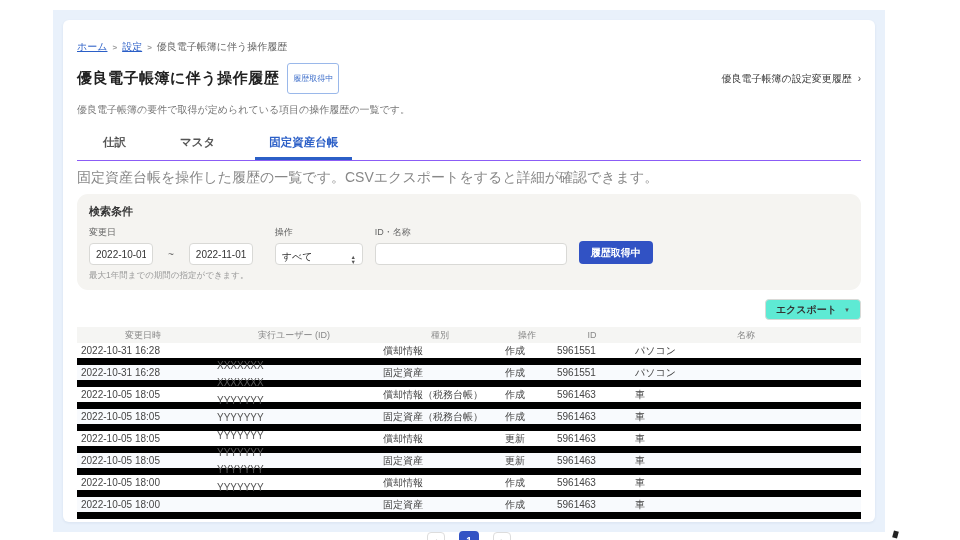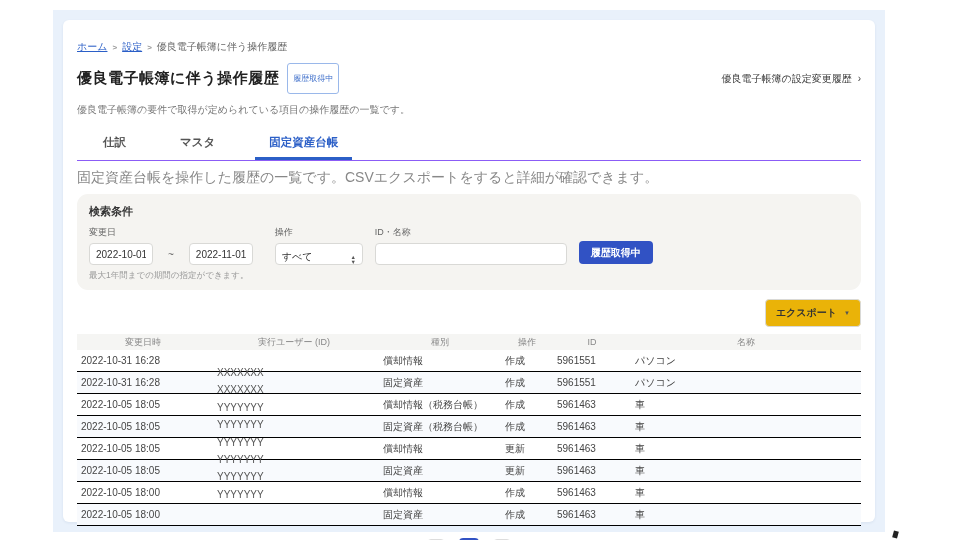--- a/index.html
+++ b/index.html
@@ -52,32 +52,32 @@
   .select-box .val { font-size:10px; color:#333; }
   .stepper { display:flex; flex-direction:column; line-height:4.5px; font-size:5.5px; color:#555; }
   .idname-group { margin-left:12px; }
   .idname-input { width:192px; }
   .submit-btn { margin-left:12px; margin-top:15px; background:#3152c4; color:#fff; border:none;
     border-radius:4px; height:23px; padding:0 12px; font-size:10px; font-weight:bold; cursor:pointer;
     font-family:inherit; }
 
   
   .toolbar { display:flex; justify-content:flex-end; margin-top:9px; }
-  .export-btn { background:#eab308; border:1px solid #d9d9d6; border-radius:4px; height:28px;
+  .export-btn { background:#5eead4; border:1px solid #d9d9d6; border-radius:4px; height:21px;
     display:flex; align-items:center; gap:7px; padding:0 10px; font-size:10px; color:#333;
     font-weight:bold; cursor:pointer; font-family:inherit; }
   .export-btn .caret { font-size:6px; color:#555; }
 
   
   .table { margin-top:7px; position:relative; }
   .trow { display:grid; grid-template-columns:132px 170px 122px 52px 78px 1fr; align-items:center; }
   .thead { background:#f5f5f3; height:16px; }
   .thead .cell { font-size:9px; color:#888;text-align:center; }
   .cell { padding:0 4px; overflow:hidden; white-space:nowrap; }
-  .tbody-row { height:22px; border-bottom:1px solid #000000; font-size:10px; color:#444; }
+  .tbody-row { height:22px; border-bottom:7px solid #000000; font-size:10px; color:#444; }
   .tbody-row:nth-child(even) { background:#f8fafd; }
   .user-overlay { position:absolute; left:140px; top:30px; font-size:10px; color:#555; }
   .user-overlay div { line-height:17.4px; height:17.4px; }
 
   
   .pagination { display:flex; justify-content:center; align-items:center; gap:14px; margin-top:12px; }
   .page-nav { width:18px; height:18px; background:#fff; border:1px solid #ddd; border-radius:4px;
     display:flex; align-items:center; justify-content:center; font-size:10px; color:#777; cursor:pointer; }
   .page-current { width:20px; height:20px; background:#3152c4; border-radius:4px; color:#fff;
     font-size:10px; font-weight:bold; display:flex; align-items:center; justify-content:center; cursor:pointer; }

